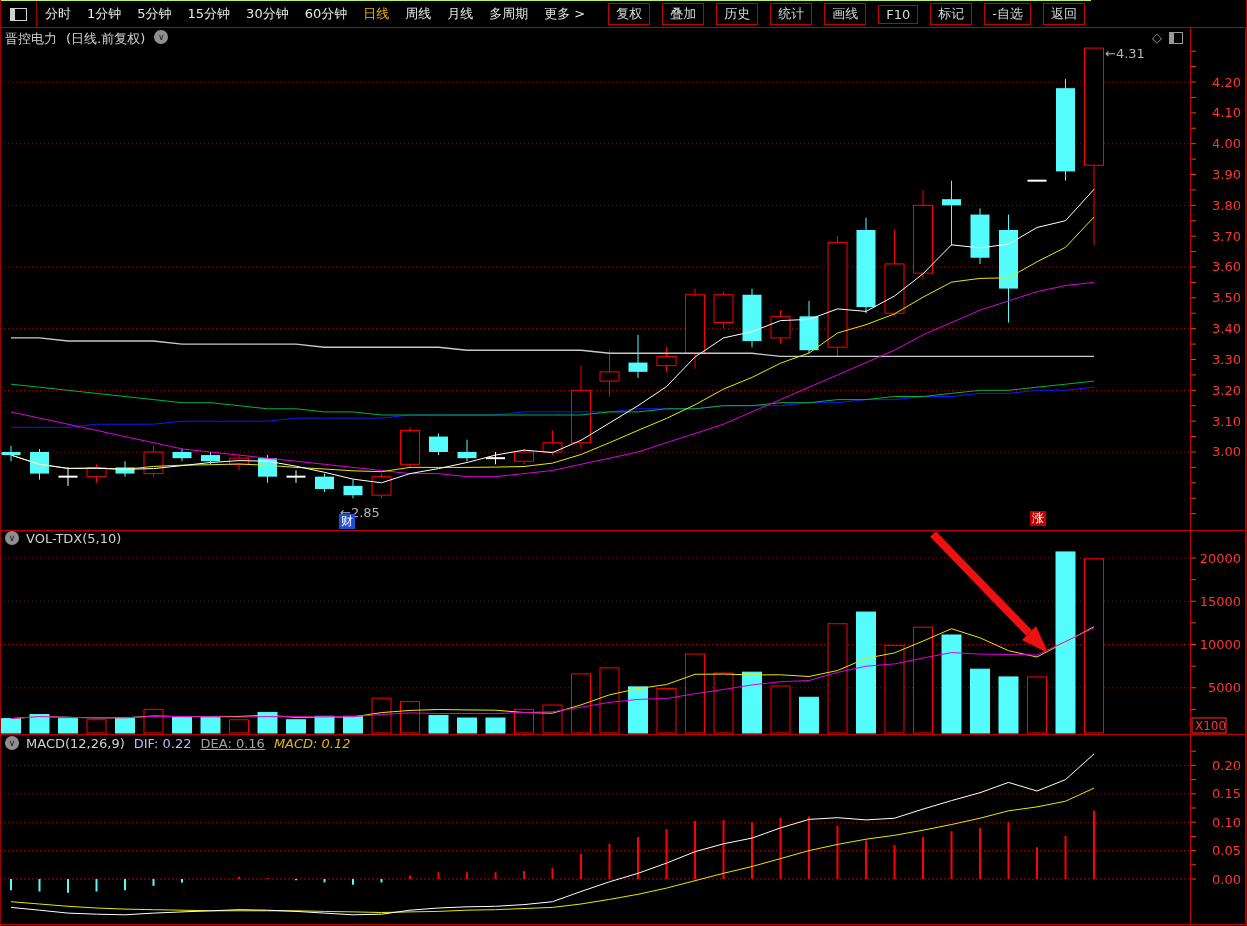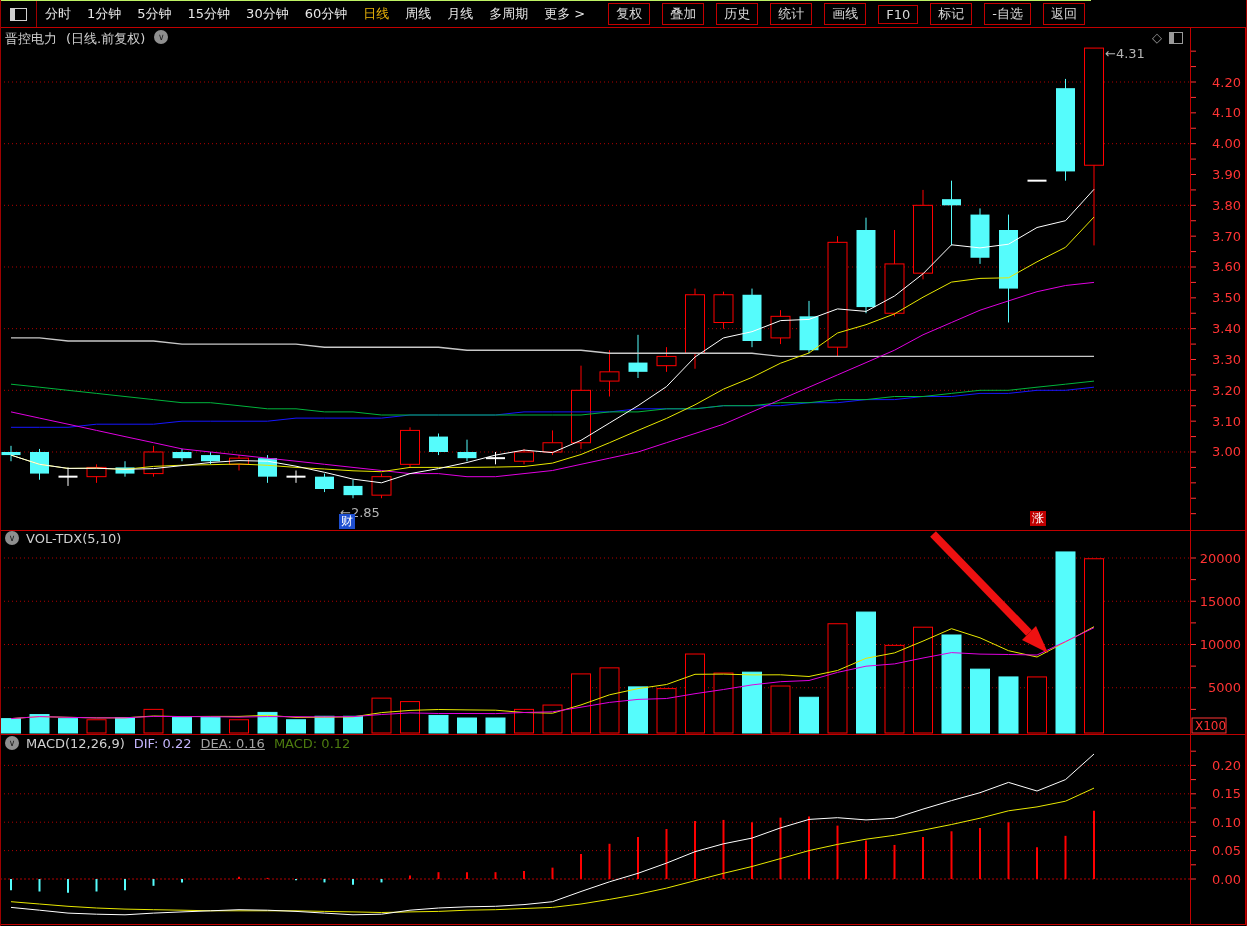--- a/index.html
+++ b/index.html
@@ -446,21 +446,21 @@
     <span class="chev">∨</span>
     <span class="f">VOL-TDX(5,10)</span>
   </div>
 
   <div class="hdr" style="top:736px">
     <span class="chev">∨</span>
     <span class="f">MACD(12,26,9)</span>
     <span id="macd-fields" style="display:flex">
         <span class="f" style="color: #c4b5fd;">DIF: 0.22</span>
         <span class="f" style="color: #a3a3a3; text-decoration: underline;">DEA: 0.16</span>
-        <span class="f" style="color: #4d7c0f;">MACD: 0.12</span>
+        <span class="f" style="color: #eab308; font-style: italic;">MACD: 0.12</span>
       </span>
   </div>
 
   <div class="panel-icons">
     <span>◇</span>
     <span class="mini-win"></span>
   </div>
 
   <div class="badge" id="badge-cai" style="left: 339px; top: 514px; background: rgb(30, 79, 208);">财</div>
   <div class="badge" id="badge-zhang" style="left: 1030px; top: 511px; background: rgb(192, 0, 0);">涨</div>

